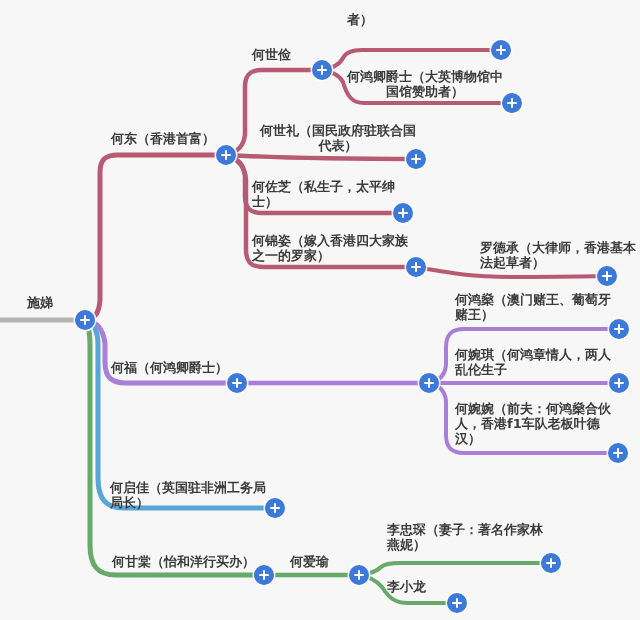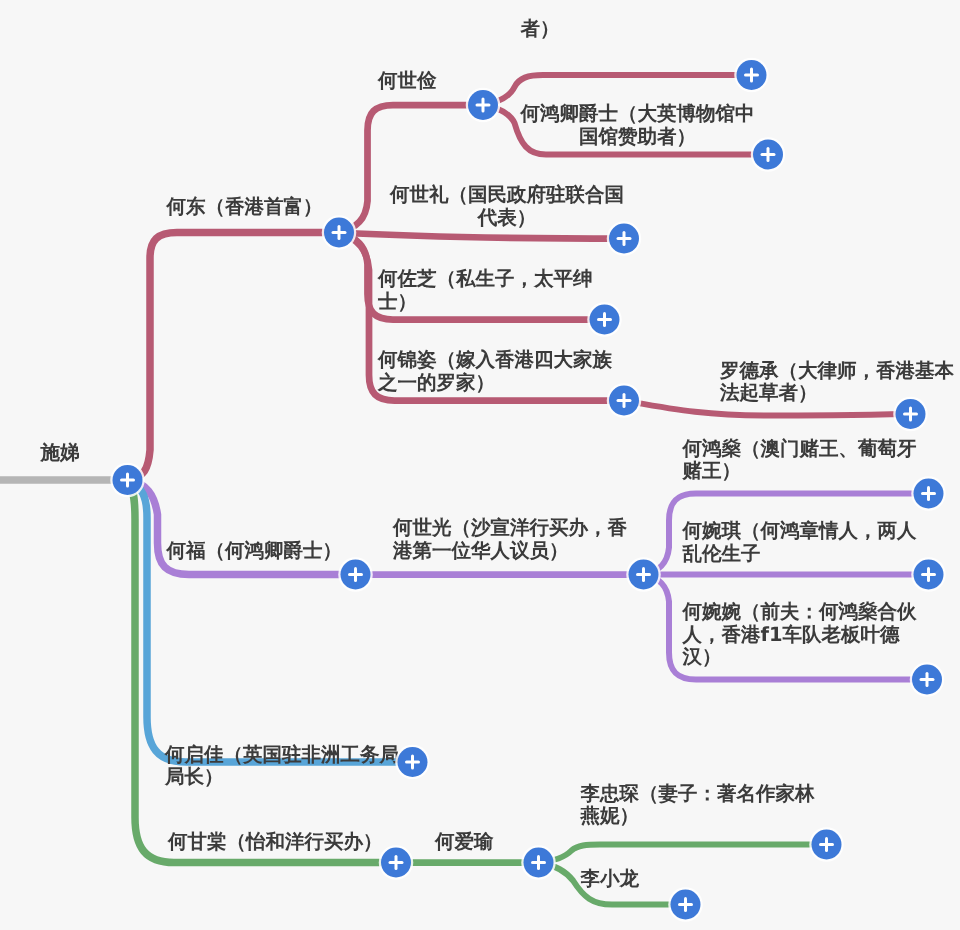--- a/index.html
+++ b/index.html
@@ -109,42 +109,38 @@
 
   <div class="label" style="left:444px; top:240px;margin-left:36px;">
     <div>罗德承（大律师，香港基本</div>
     <div>法起草者）</div>
   </div>
 
   <div class="label" style="left:111px; top:360px;">
     <div>何福（何鸿卿爵士）</div>
   </div>
 
-  <div class="label" style="left:262px; top:345px;">
-    <div>何世光（沙宣洋行买办，香</div>
-    <div>港第一位华人议员）</div>
-  </div>
 
   <div class="label" style="left:455px; top:292px;">
     <div>何鸿燊（澳门赌王、葡萄牙</div>
     <div>赌王）</div>
   </div>
 
   <div class="label" style="left:455px; top:347px;">
     <div>何婉琪（何鸿章情人，两人</div>
     <div>乱伦生子</div>
   </div>
 
   <div class="label" style="left:455px; top:401px;">
     <div>何婉婉（前夫：何鸿燊合伙</div>
     <div>人，香港f1车队老板叶德</div>
     <div>汉）</div>
   </div>
 
-  <div class="label" style="left:110px; top:496px;">
+  <div class="label" style="left:110px; top:480px;">
     <div>何启佳（英国驻非洲工务局</div>
     <div>局长）</div>
   </div>
 
   <div class="label" style="left:112px; top:554px;">
     <div>何甘棠（怡和洋行买办）</div>
   </div>
 
   <div class="label" style="left:290px; top:554px;">
     <div>何爱瑜</div>

